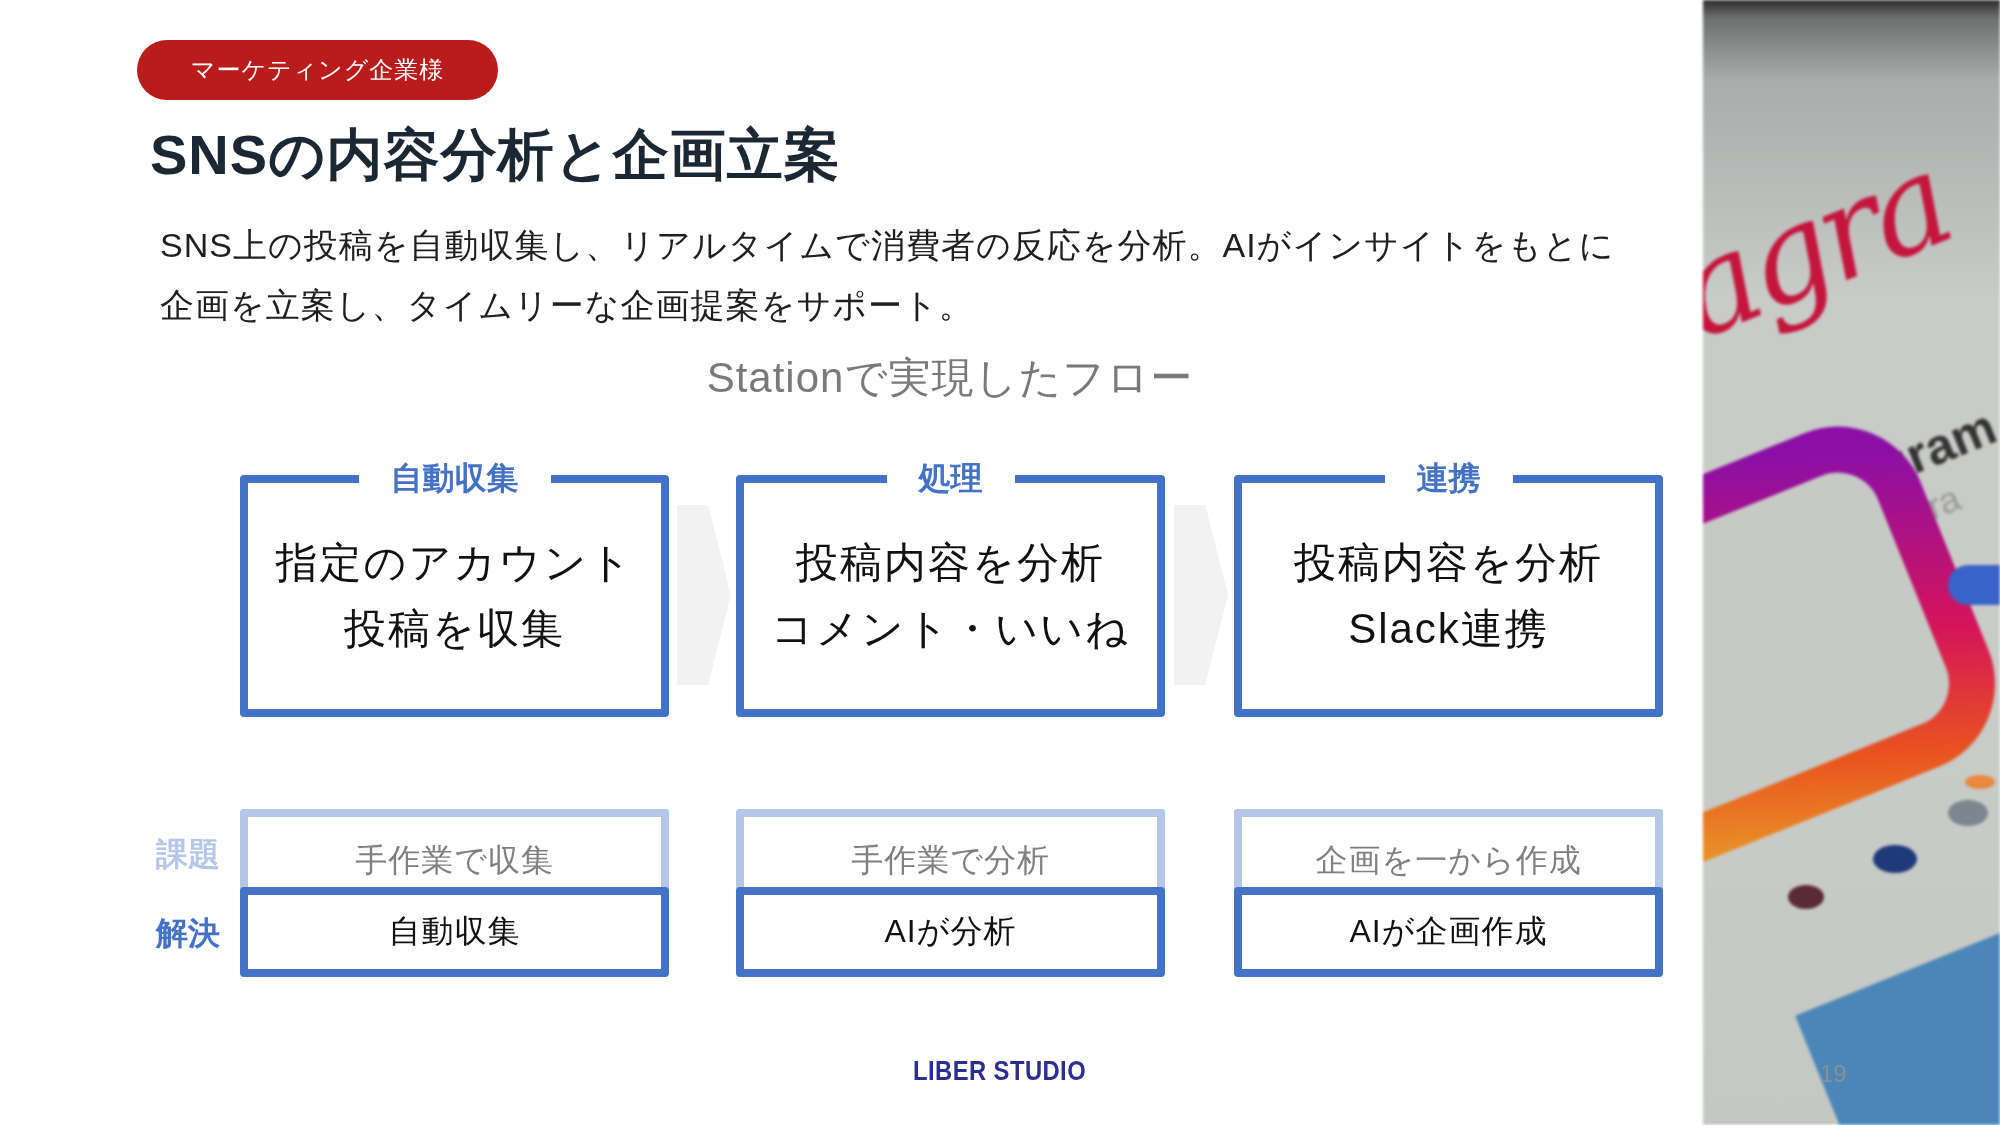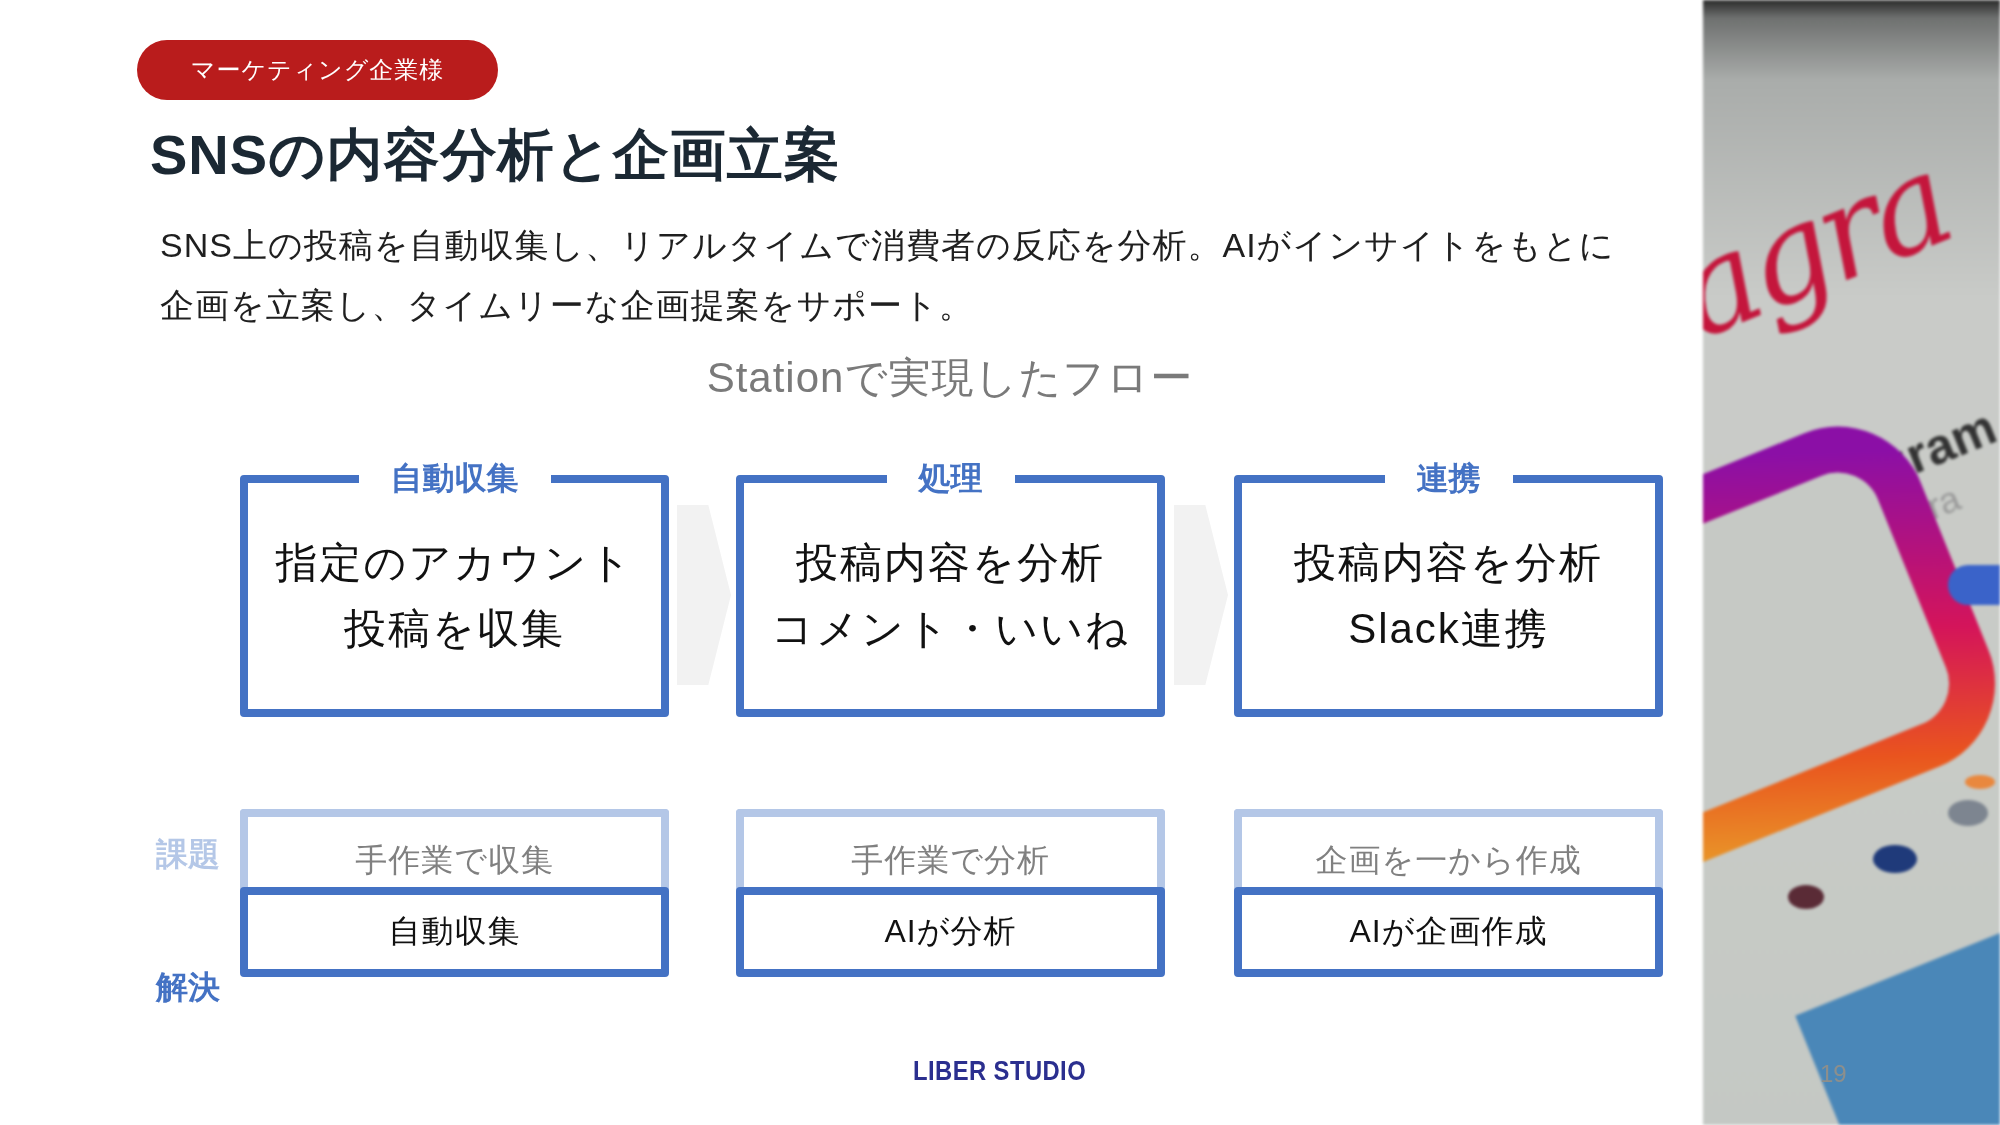--- a/index.html
+++ b/index.html
@@ -49,21 +49,21 @@
     clip-path: polygon(0 0, 58% 0, 100% 50%, 58% 100%, 0 100%);
   }
   #arrow1 { left: 677px; }
   #arrow2 { left: 1174px; }
 
   
   .row-label {
     position: absolute; left: 156px; font-size: 32px; font-weight: bold;
   }
   #label-problem { top: 833px; color: #B4C7E7; }
-  #label-solution { top: 966px; color: #4472C4; }
+  #label-solution { top: 912px; color: #4472C4; }
 
   .ps-col { position: absolute; top: 809px; width: 429px; height: 168px; }
   .problem-box {
     position: absolute; left: 0; top: 0; width: 100%; height: 86px;
     border: 8px solid #B4C7E7; border-bottom: none; border-radius: 4px 4px 0 0;
     display: flex; align-items: center; justify-content: center;
     font-size: 32px; color: #808080; letter-spacing: 1px; padding-top: 10px;
   }
   .solution-box {
     position: absolute; left: 0; top: 78px; width: 100%; height: 90px;

